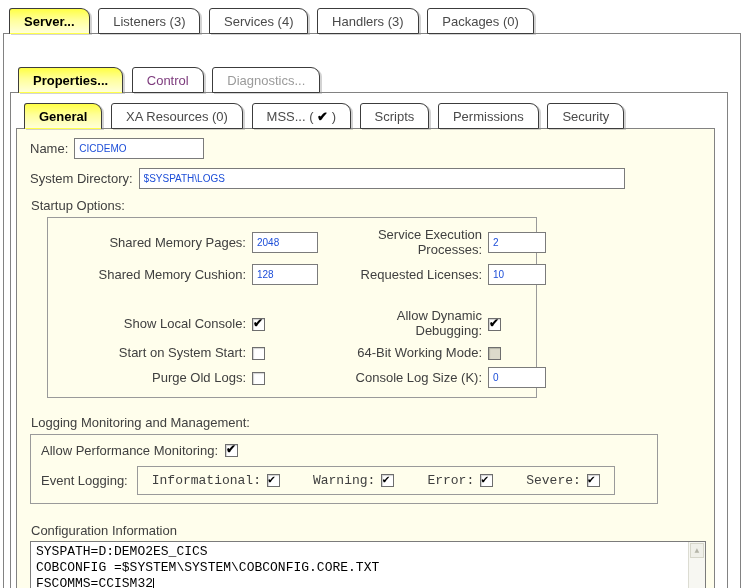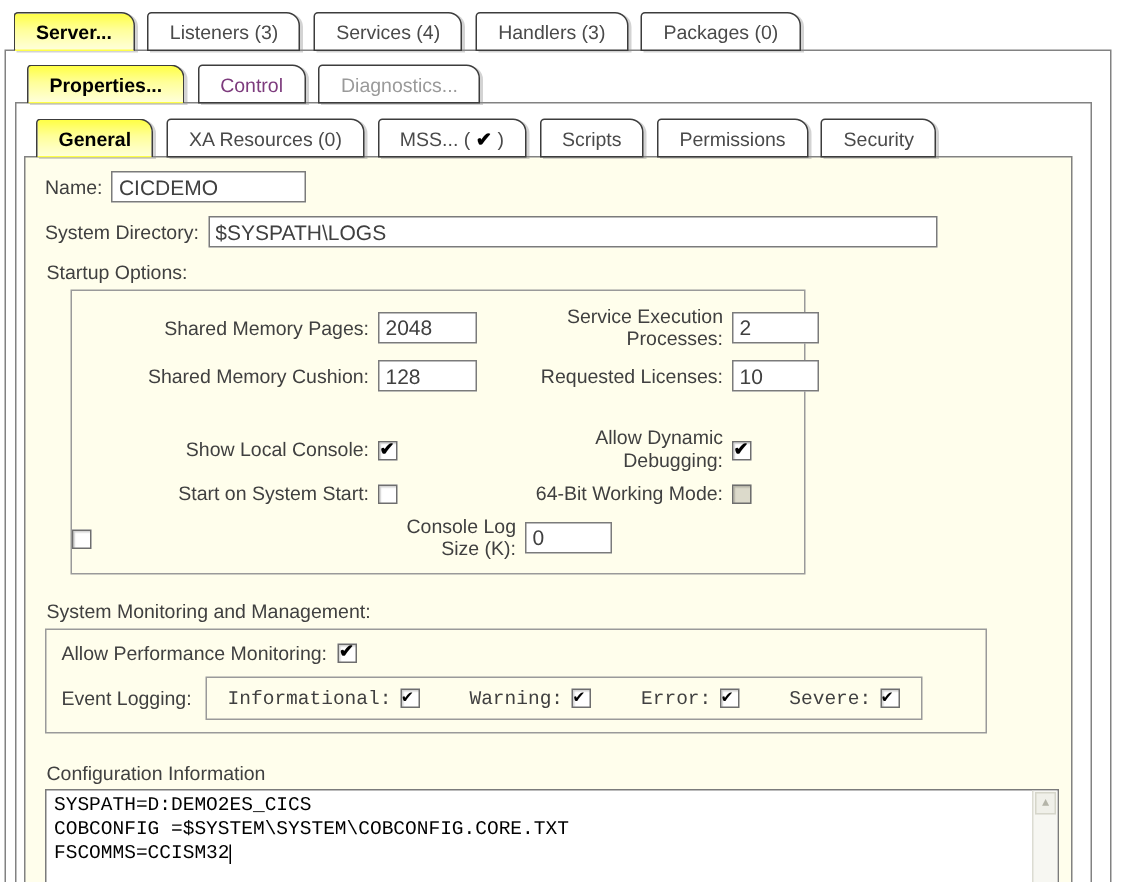--- a/index.html
+++ b/index.html
@@ -2,43 +2,43 @@
 <html><head>
 <meta charset="utf-8">
 <style>
   * { margin:0; padding:0; box-sizing:border-box; }
   html,body { width:750px; height:588px; overflow:hidden; background:#fff;
     font-family:"Liberation Sans", sans-serif; font-size:13px; color:#404040; }
 
   
   .tabstrip { position:relative; z-index:5; margin-bottom:-1px; white-space:nowrap; }
   .tabstrip.l1 { padding:8px 0 0 9px;border-radius:13px; }
-  .tabstrip.l2 { padding:9px 0 0 8px; }
+  .tabstrip.l2 { padding:9px 0 0 8px;margin-top:24px; }
   .tabstrip.l3 { padding:10px 0 0 8px; }
   .tab { display:inline-block; position:relative; background:#fff;
     border:1px solid #3c3c3c; border-radius:3px 9px 0 0;
     padding:5px 14px 4px 14px; margin-right:5px; color:#4a4a4a;
     box-shadow:2px 1px 0 rgba(140,140,140,.38); cursor:pointer; }
   .tab.active { background:linear-gradient(180deg,#ffff45 0%,#ffff99 45%,#ffffd9 100%);
     border-bottom-color:transparent; color:#000; font-weight:bold; z-index:6; }
   .tab.link-visited { color:#7d3b7d; }
   .tab.muted { color:#9a9a9a; }
   .tab .mss-check { color:#000; font-weight:bold; }
 
   
   .panel { border:1px solid #828282; background:#fff; }
   .l1-panel { margin-left:3px; width:738px; height:620px; padding:0 12px 0 6px; }
   .l2-panel { width:100%; height:600px; padding:0 12px 0 5px; }
   .l3-panel { width:100%; height:580px; background:#fffeec; padding:9px 13px 20px 13px; }
 
   
   .row { display:flex; align-items:center; margin-bottom:9px; }
   .row label { margin-right:6px; }
-  input.txt { height:21px; border:1px solid #7b7b7b; background:#fff; color:#404040;
-    font-family:"Liberation Sans", sans-serif; font-size:14px; padding:1px 4px; border-radius:0; }
+  input.txt { height:21px; border:1px solid #7b7b7b; background:#fff; color:#1d4ed8;
+    font-family:"Liberation Sans", sans-serif; font-size:10px; padding:1px 4px; border-radius:0; }
   .name-input { width:130px; background:transparent; color:#9b9b9b; border-color:#a9a9a9; }
   .sysdir-input { width:486px; }
   .group-label { margin:2px 0 4px 1px; }
 
   .box { border:1px solid #9a9a9a; background:transparent; }
   .startup-box { width:490px; padding:9px 0 9px 0; margin-bottom:17px;margin-left:17px; }
   .sgrid { display:grid; grid-template-columns:198px 92px 132px 62px;
     column-gap:6px; row-gap:7px; align-items:center; }
   .sgrid .r { text-align:right; }
   .sgrid .gspacer { grid-column:1 / -1; height:9px; }
@@ -136,27 +136,28 @@
           <label class="r">Show Local Console:</label>
           <span><span class="checkbox checked"></span></span>
           <label class="r">Allow Dynamic Debugging:</label>
           <span><span class="checkbox checked"></span></span>
 
           <label class="r">Start on System Start:</label>
           <span><span class="checkbox"></span></span>
           <label class="r">64-Bit Working Mode:</label>
           <span><span class="checkbox disabled"></span></span>
 
+          <label class="r">Purge Old Logs:</label>
           <span><span class="checkbox"></span></span>
           <label class="r">Console Log Size (K):</label>
           <span><input class="txt in-sm" value="0" style=""></span>
         </div>
       </div>
 
-      <div class="group-label">System Monitoring and Management:</div>
+      <div class="group-label">Logging Monitoring and Management:</div>
       <div class="box monitor-box">
         <div class="monitor-row1">
           <label>Allow Performance Monitoring:</label>
           <span class="checkbox checked"></span>
         </div>
         <div class="monitor-row2">
           <label>Event Logging:</label>
           <span class="event-box">
             <span class="ev-item">
               <label>Informational:</label>

